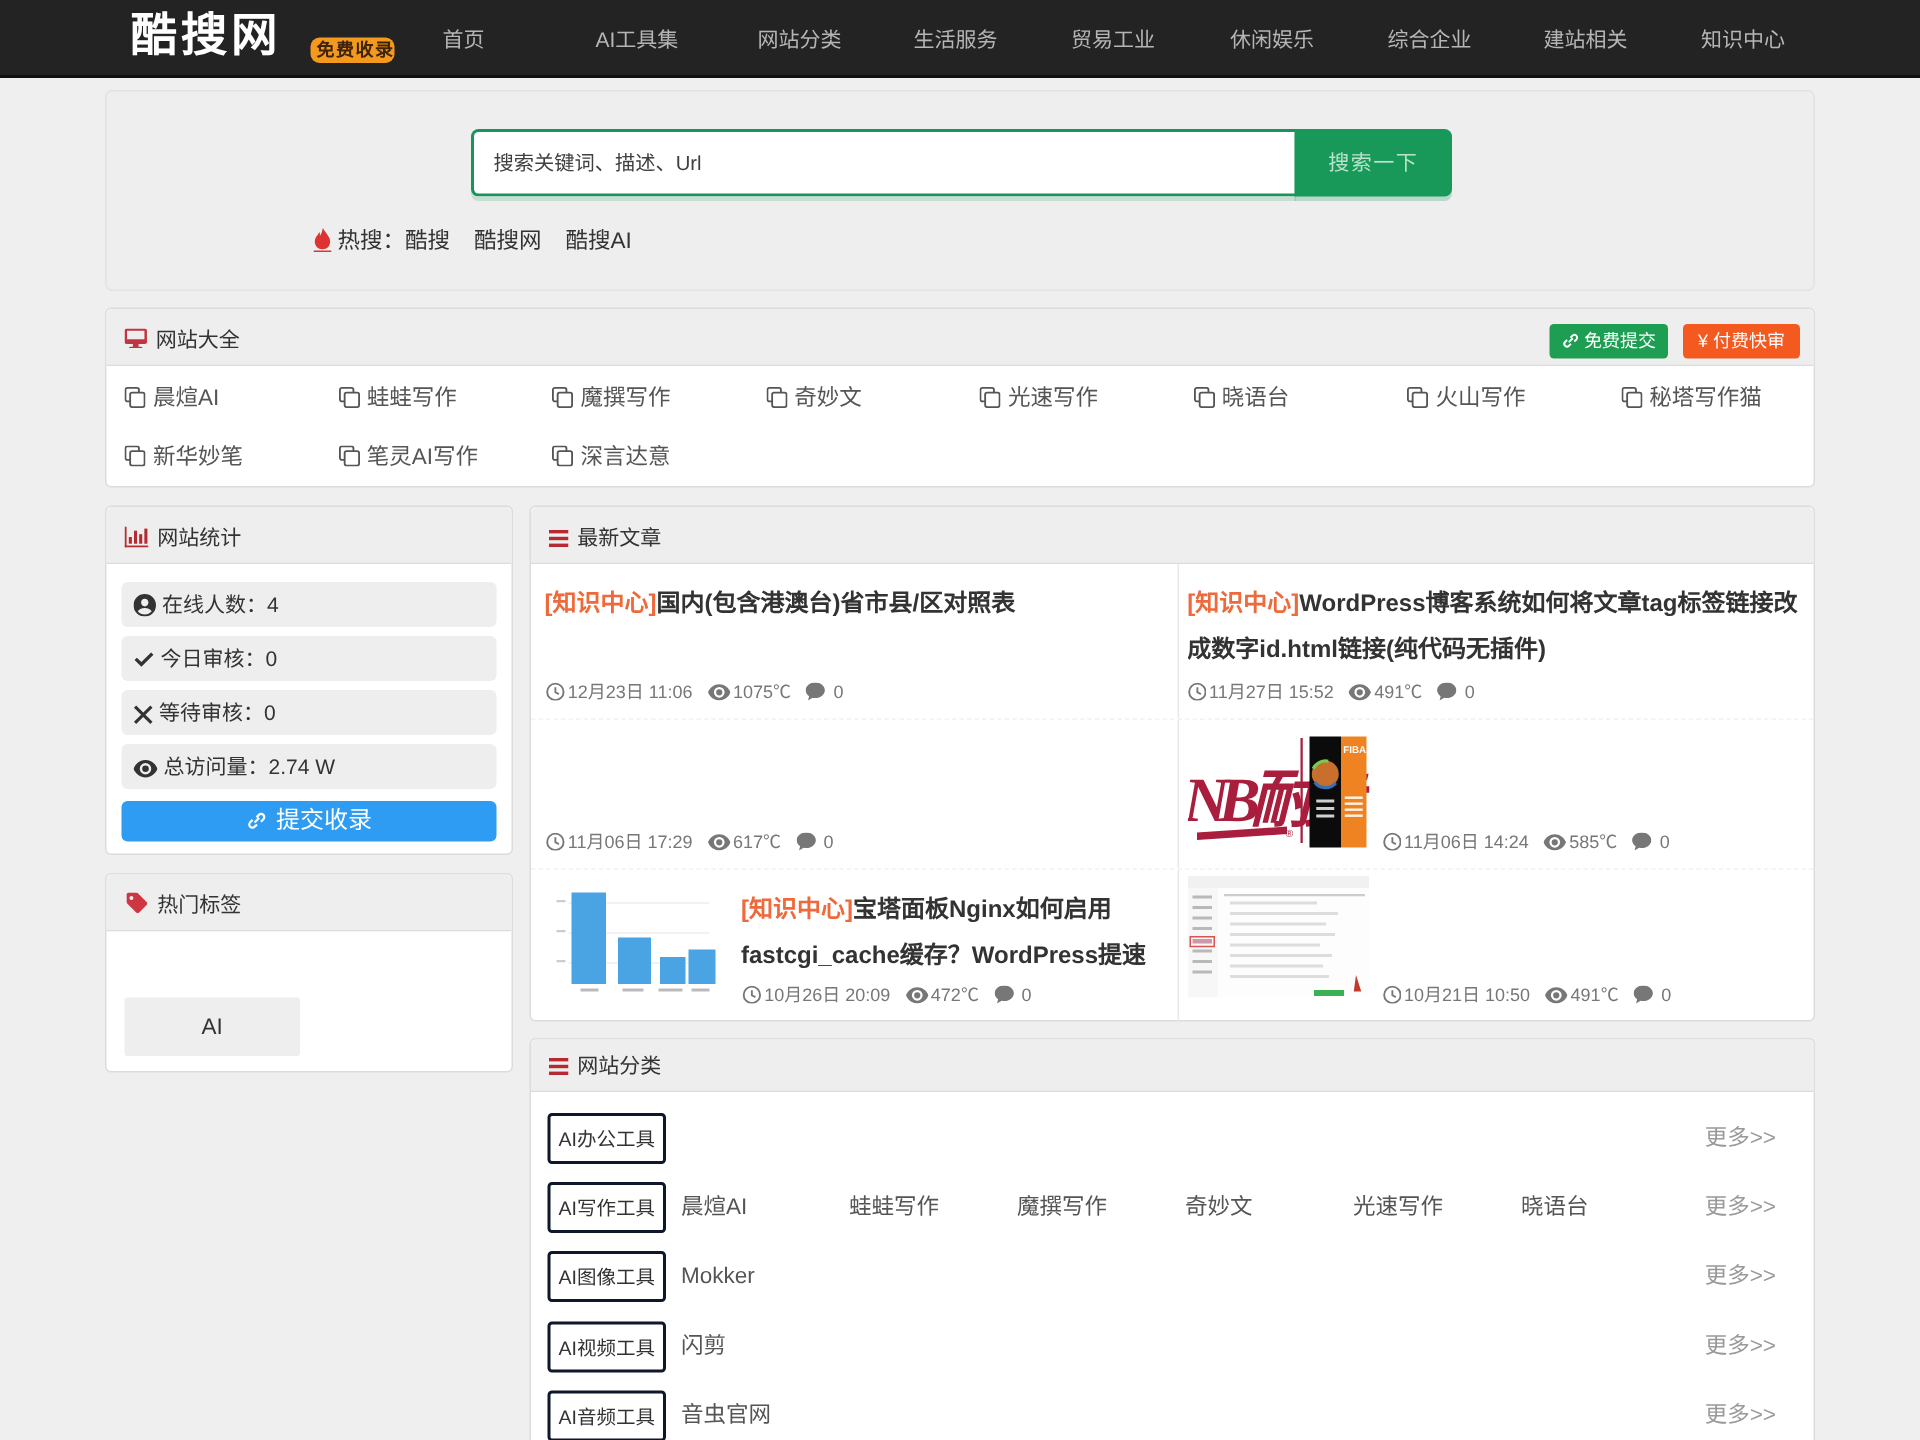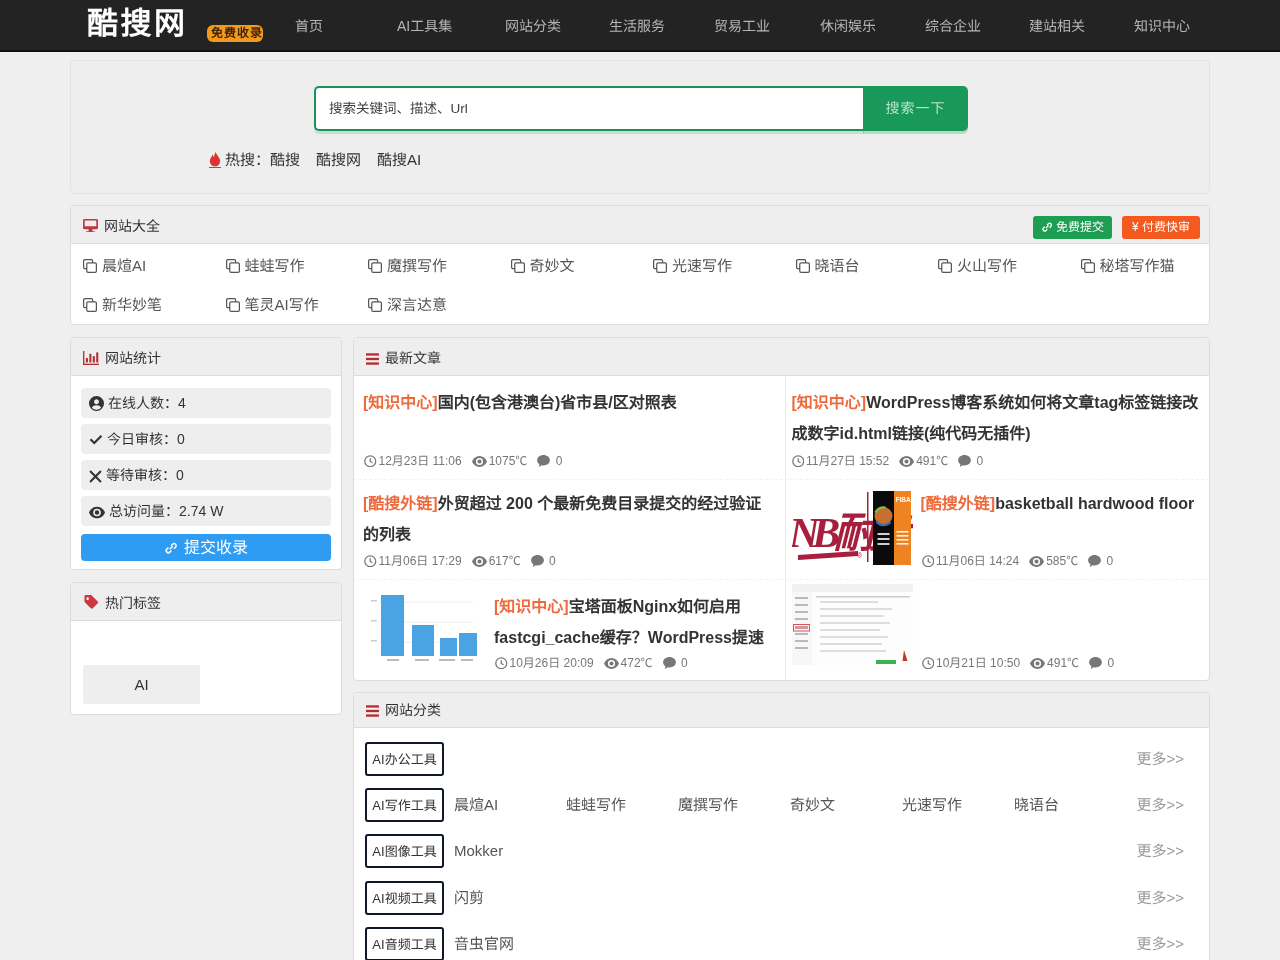--- a/index.html
+++ b/index.html
@@ -248,21 +248,20 @@
                     <path fill="none" stroke="#777" stroke-width="1.6" d="M8 1 a7 7 0 1 0 0 14 a7 7 0 0 0 0-14z M8 4 v4.3 l3 1.6"></path>
                   </svg>11月27日 15:52</span><span class="m"><svg width="15" height="11" viewBox="0 0 18 13">
                     <path fill="#777" d="M9 0C5 0 1.6 2.5 0 6.5 1.6 10.5 5 13 9 13s7.4-2.5 9-6.5C16.4 2.5 13 0 9 0zm0 10.8a4.3 4.3 0 1 1 0-8.6 4.3 4.3 0 0 1 0 8.6zm0-1.8a2.5 2.5 0 1 0 0-5 2.5 2.5 0 0 0 0 5z"></path>
                   </svg>491℃</span><svg width="13" height="12" viewBox="0 0 16 15">
                   <path fill="#777" d="M8 0C3.6 0 0 2.9 0 6.5c0 2 1.1 3.8 2.9 5L2 15l3.8-2.3c.7.2 1.4.3 2.2.3 4.4 0 8-2.9 8-6.5S12.4 0 8 0z"></path>
                 </svg> 0</div>
           </div>
         </div>
         <div class="art-row" style="height:100px">
           <div class="art-item" style="padding-top:8px">
-            <div class="art-title"><span class="cat">[酷搜外链]</span>外贸超过 200 个最新免费目录提交的经过验证的列表</div>
             <div class="art-meta"><span class="m"><svg width="12.5" height="12.5" viewBox="0 0 16 16">
                     <path fill="none" stroke="#777" stroke-width="1.6" d="M8 1 a7 7 0 1 0 0 14 a7 7 0 0 0 0-14z M8 4 v4.3 l3 1.6"></path>
                   </svg>11月06日 17:29</span><span class="m"><svg width="15" height="11" viewBox="0 0 18 13">
                     <path fill="#777" d="M9 0C5 0 1.6 2.5 0 6.5 1.6 10.5 5 13 9 13s7.4-2.5 9-6.5C16.4 2.5 13 0 9 0zm0 10.8a4.3 4.3 0 1 1 0-8.6 4.3 4.3 0 0 1 0 8.6zm0-1.8a2.5 2.5 0 1 0 0-5 2.5 2.5 0 0 0 0 5z"></path>
                   </svg>617℃</span><svg width="13" height="12" viewBox="0 0 16 15">
                   <path fill="#777" d="M8 0C3.6 0 0 2.9 0 6.5c0 2 1.1 3.8 2.9 5L2 15l3.8-2.3c.7.2 1.4.3 2.2.3 4.4 0 8-2.9 8-6.5S12.4 0 8 0z"></path>
                 </svg> 0</div>
           </div>
           <div class="art-item r" style="padding-top:8px">
             <div class="thumb" style="left:6px;top:9px;width:121px;height:78px"><svg width="121" height="78" viewBox="0 0 121 78">
@@ -284,21 +283,20 @@
                   </g>
                   <rect x="102" y="2" width="17" height="74" fill="#ef8322"></rect>
                   <text x="103.5" y="13" font-size="6.5" font-weight="bold" fill="#fff">FIBA</text>
                   <g fill="#fff" opacity="0.9">
                     <rect x="104.5" y="42" width="12" height="1.6"></rect>
                     <rect x="104.5" y="46" width="12" height="1.6"></rect>
                     <rect x="104.5" y="50" width="12" height="1.6"></rect>
                     <rect x="104.5" y="54" width="12" height="1.6"></rect>
                   </g>
                 </svg></div>
-            <div class="art-title" style="margin-left:129px"><span class="cat">[酷搜外链]</span>basketball hardwood floor</div>
             <div class="art-meta" style="left:136px"><span class="m"><svg width="12.5" height="12.5" viewBox="0 0 16 16">
                     <path fill="none" stroke="#777" stroke-width="1.6" d="M8 1 a7 7 0 1 0 0 14 a7 7 0 0 0 0-14z M8 4 v4.3 l3 1.6"></path>
                   </svg>11月06日 14:24</span><span class="m"><svg width="15" height="11" viewBox="0 0 18 13">
                     <path fill="#777" d="M9 0C5 0 1.6 2.5 0 6.5 1.6 10.5 5 13 9 13s7.4-2.5 9-6.5C16.4 2.5 13 0 9 0zm0 10.8a4.3 4.3 0 1 1 0-8.6 4.3 4.3 0 0 1 0 8.6zm0-1.8a2.5 2.5 0 1 0 0-5 2.5 2.5 0 0 0 0 5z"></path>
                   </svg>585℃</span><svg width="13" height="12" viewBox="0 0 16 15">
                   <path fill="#777" d="M8 0C3.6 0 0 2.9 0 6.5c0 2 1.1 3.8 2.9 5L2 15l3.8-2.3c.7.2 1.4.3 2.2.3 4.4 0 8-2.9 8-6.5S12.4 0 8 0z"></path>
                 </svg> 0</div>
           </div>
         </div>
         <div class="art-row" style="height:101px">

